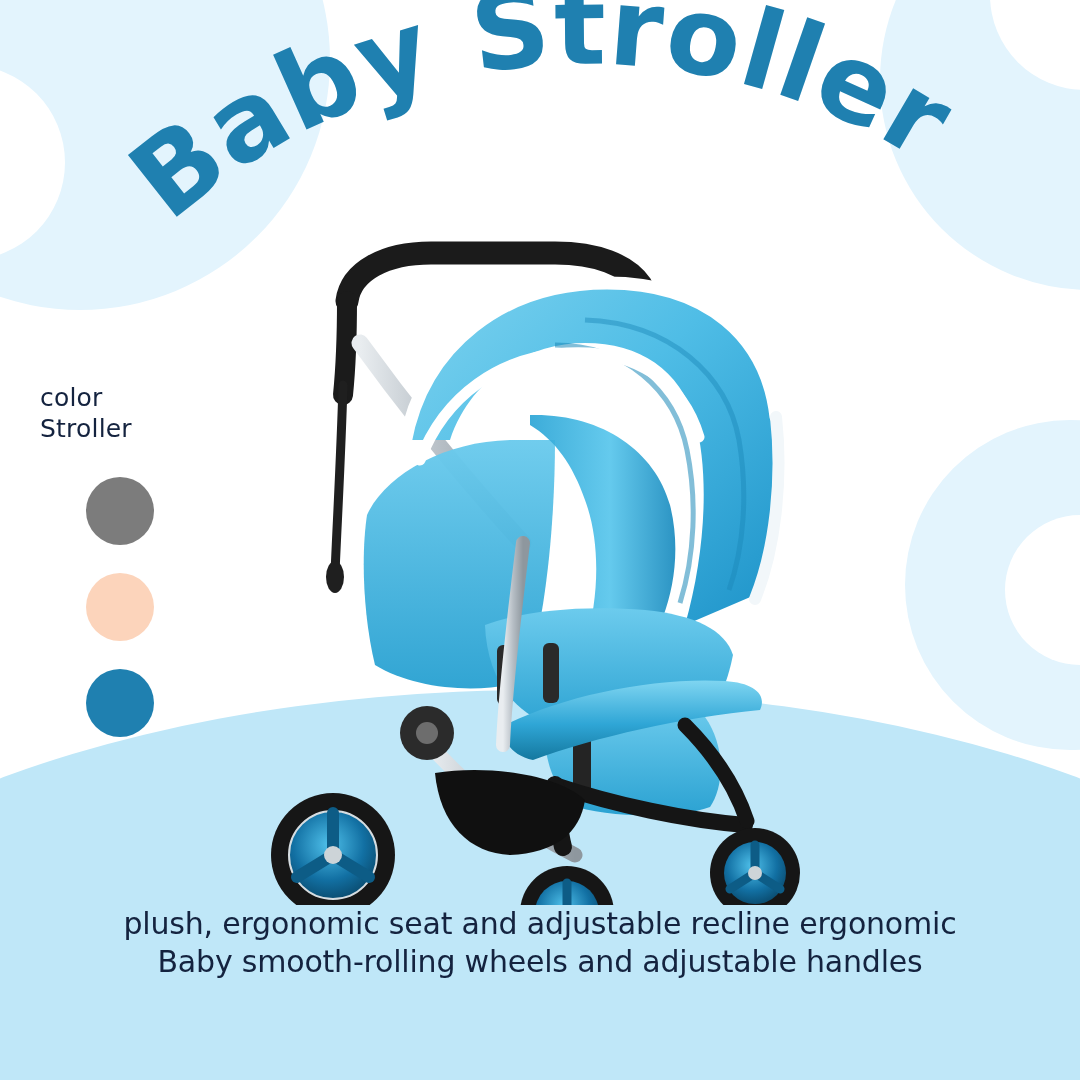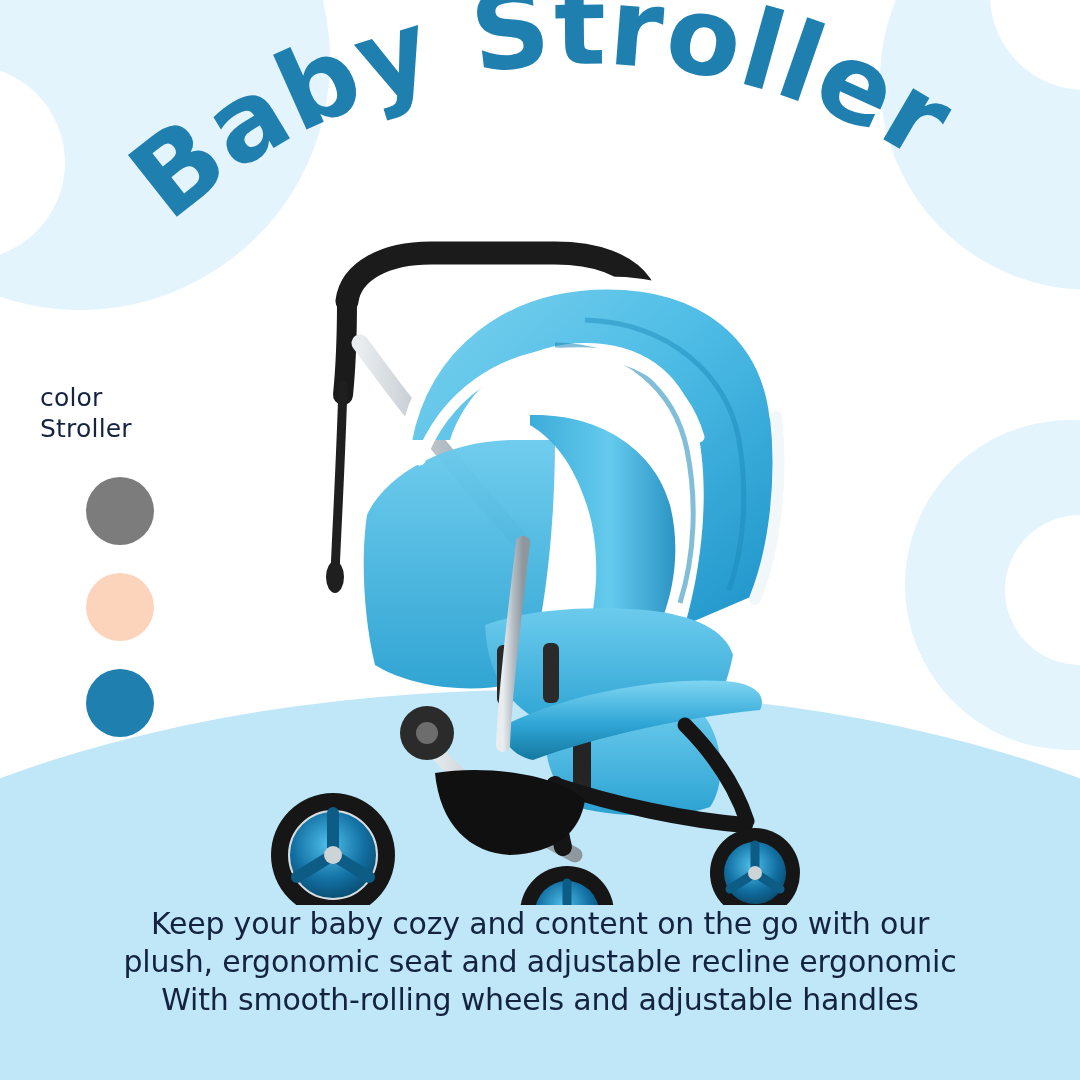--- a/index.html
+++ b/index.html
@@ -255,18 +255,17 @@
       <g>
         <circle cx="500" cy="648" r="45" fill="#161616"></circle>
         <circle cx="500" cy="648" r="31" fill="url(#gRim)"></circle>
         <path d="M500,648 L500,620 M500,648 L525,664 M500,648 L475,664" stroke="#0d5c86" stroke-width="9" stroke-linecap="round"></path>
         <circle cx="500" cy="648" r="7" fill="#cdd4d8"></circle>
       </g>
     </svg>
   </div>
 
   <div id="description" style="color: rgb(20, 35, 63);">
-    <span class="line">Keep your baby cozy and content on the go with our</span>
     <span class="line">plush, ergonomic seat and adjustable recline ergonomic</span>
-    <span class="line">With smooth-rolling wheels and adjustable handles</span>
+    <span class="line">Baby smooth-rolling wheels and adjustable handles</span>
   </div>
 
 </div>
 
 </body></html>

